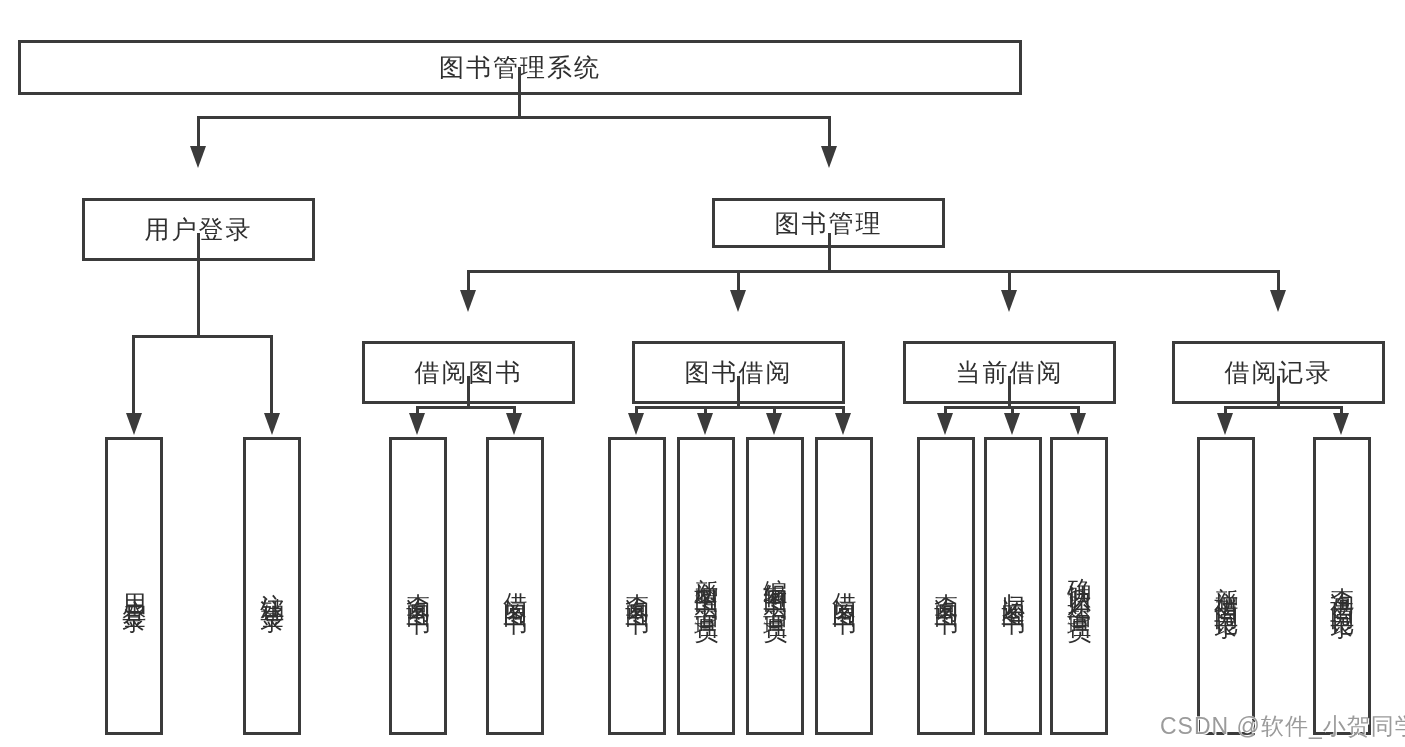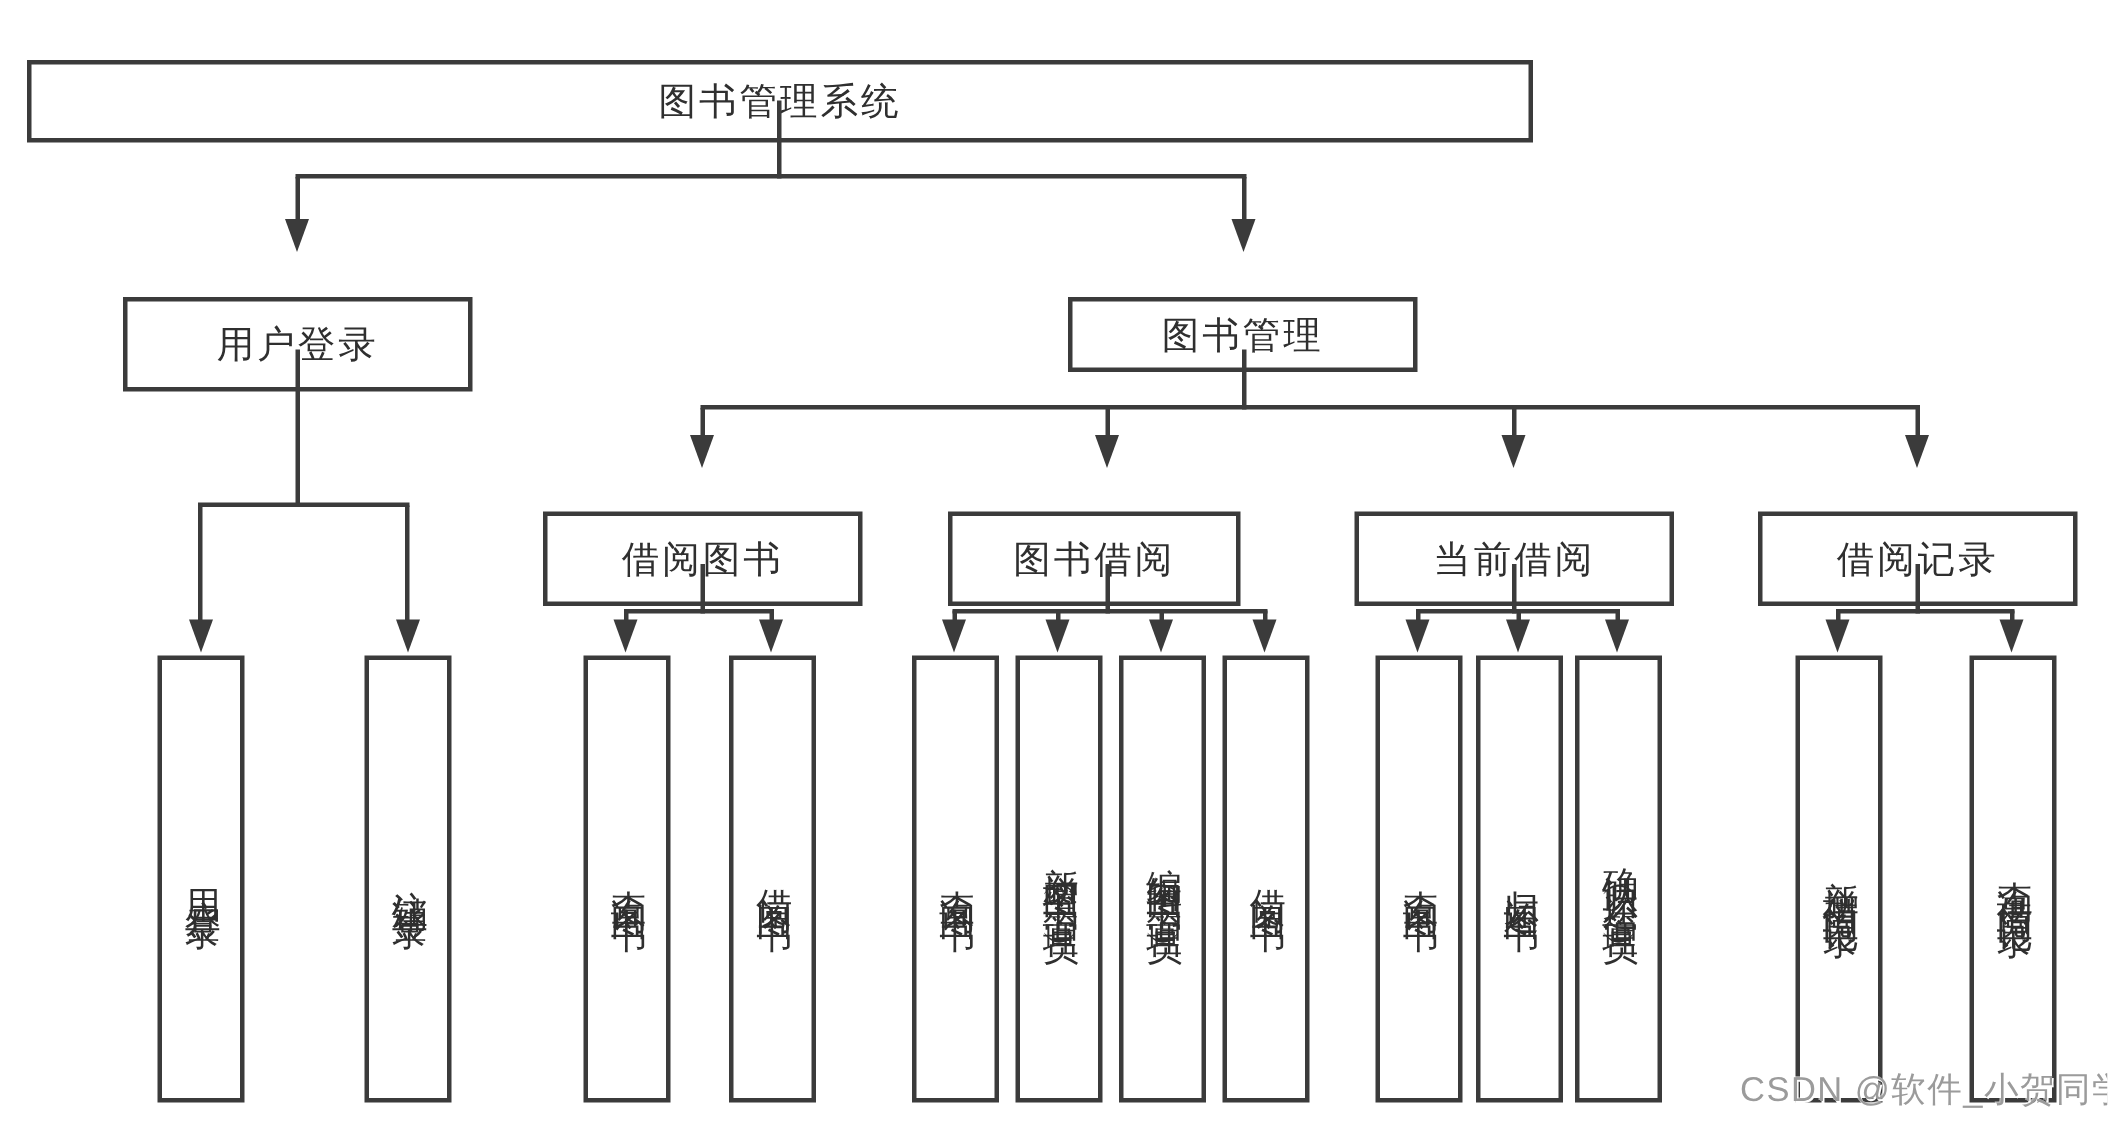--- a/index.html
+++ b/index.html
@@ -92,21 +92,21 @@
   <div class="vline" style="left:467px;top:272px;height:20px"></div>
   <div class="arrow" style="left:460px;top:290px"></div>
   <div class="vline" style="left:737px;top:272px;height:20px"></div>
   <div class="arrow" style="left:730px;top:290px"></div>
   <div class="vline" style="left:1008px;top:272px;height:20px"></div>
   <div class="arrow" style="left:1001px;top:290px"></div>
   <div class="vline" style="left:1277px;top:272px;height:20px"></div>
   <div class="arrow" style="left:1270px;top:290px"></div>
 
   <div class="box hbox" style="left:362px;top:313px;width:213px;height:63px">借阅图书</div>
-  <div class="box hbox" style="left:632px;top:313px;width:195px;height:63px">图书借阅</div>
+  <div class="box hbox" style="left:632px;top:313px;width:213px;height:63px">图书借阅</div>
   <div class="box hbox" style="left:1172px;top:313px;width:213px;height:63px">借阅记录</div>
   <div class="box hbox" style="left:903px;top:313px;width:213px;height:63px">当前借阅</div>
 
   <div class="vline" style="left:467px;top:376px;height:33px"></div>
   <div class="vline" style="left:737px;top:376px;height:33px"></div>
   <div class="vline" style="left:1008px;top:376px;height:33px"></div>
   <div class="vline" style="left:1277px;top:376px;height:33px"></div>
 
   <div class="hline" style="left:416px;top:406px;width:100px"></div>
   <div class="hline" style="left:635px;top:406px;width:210px"></div>

